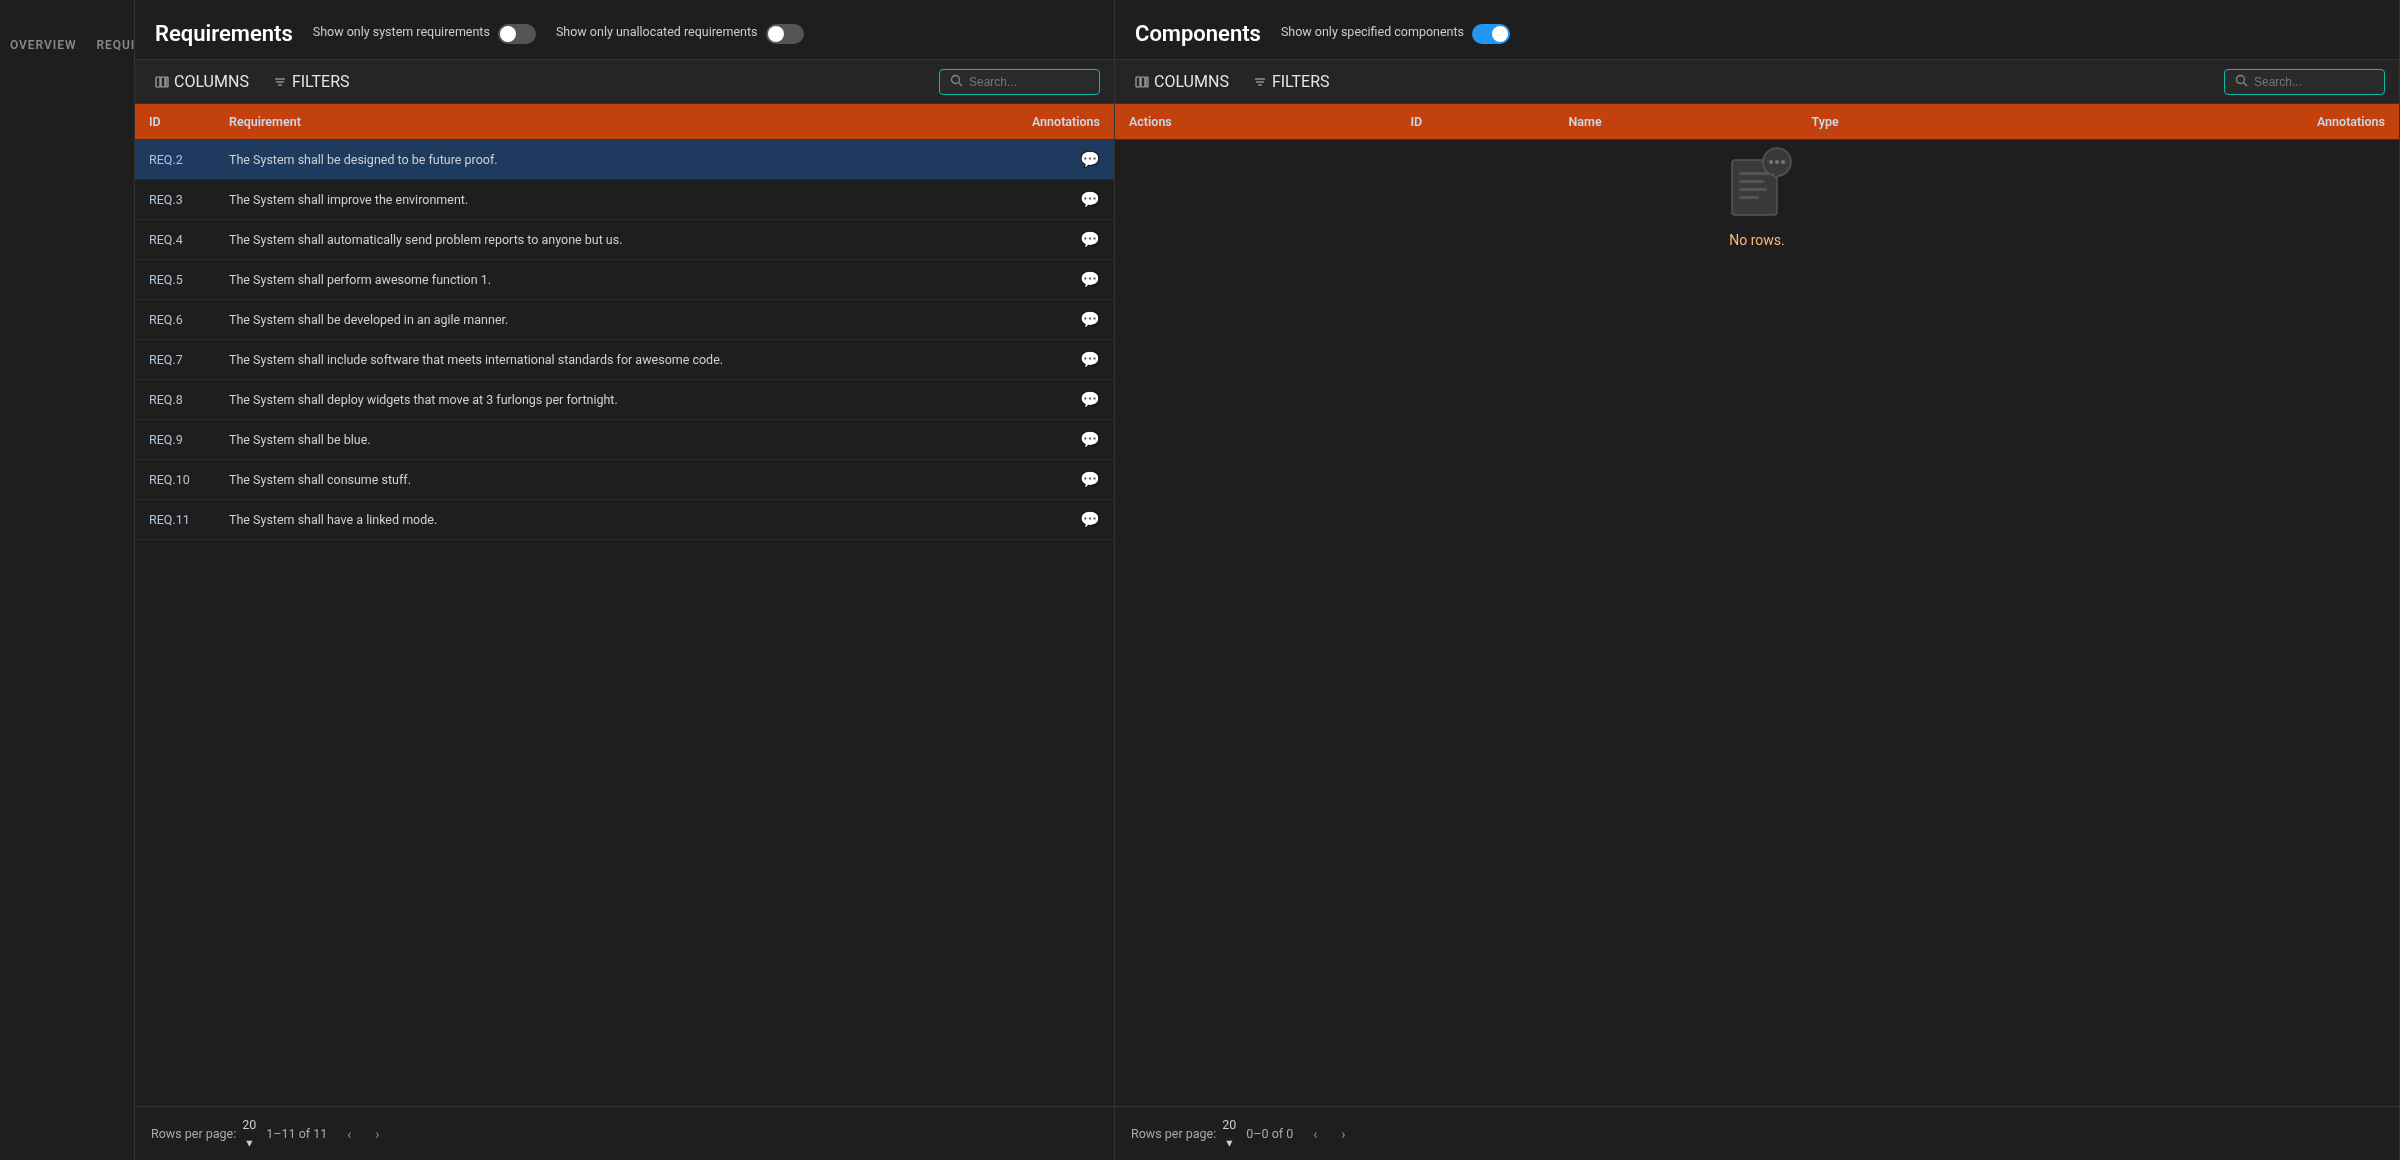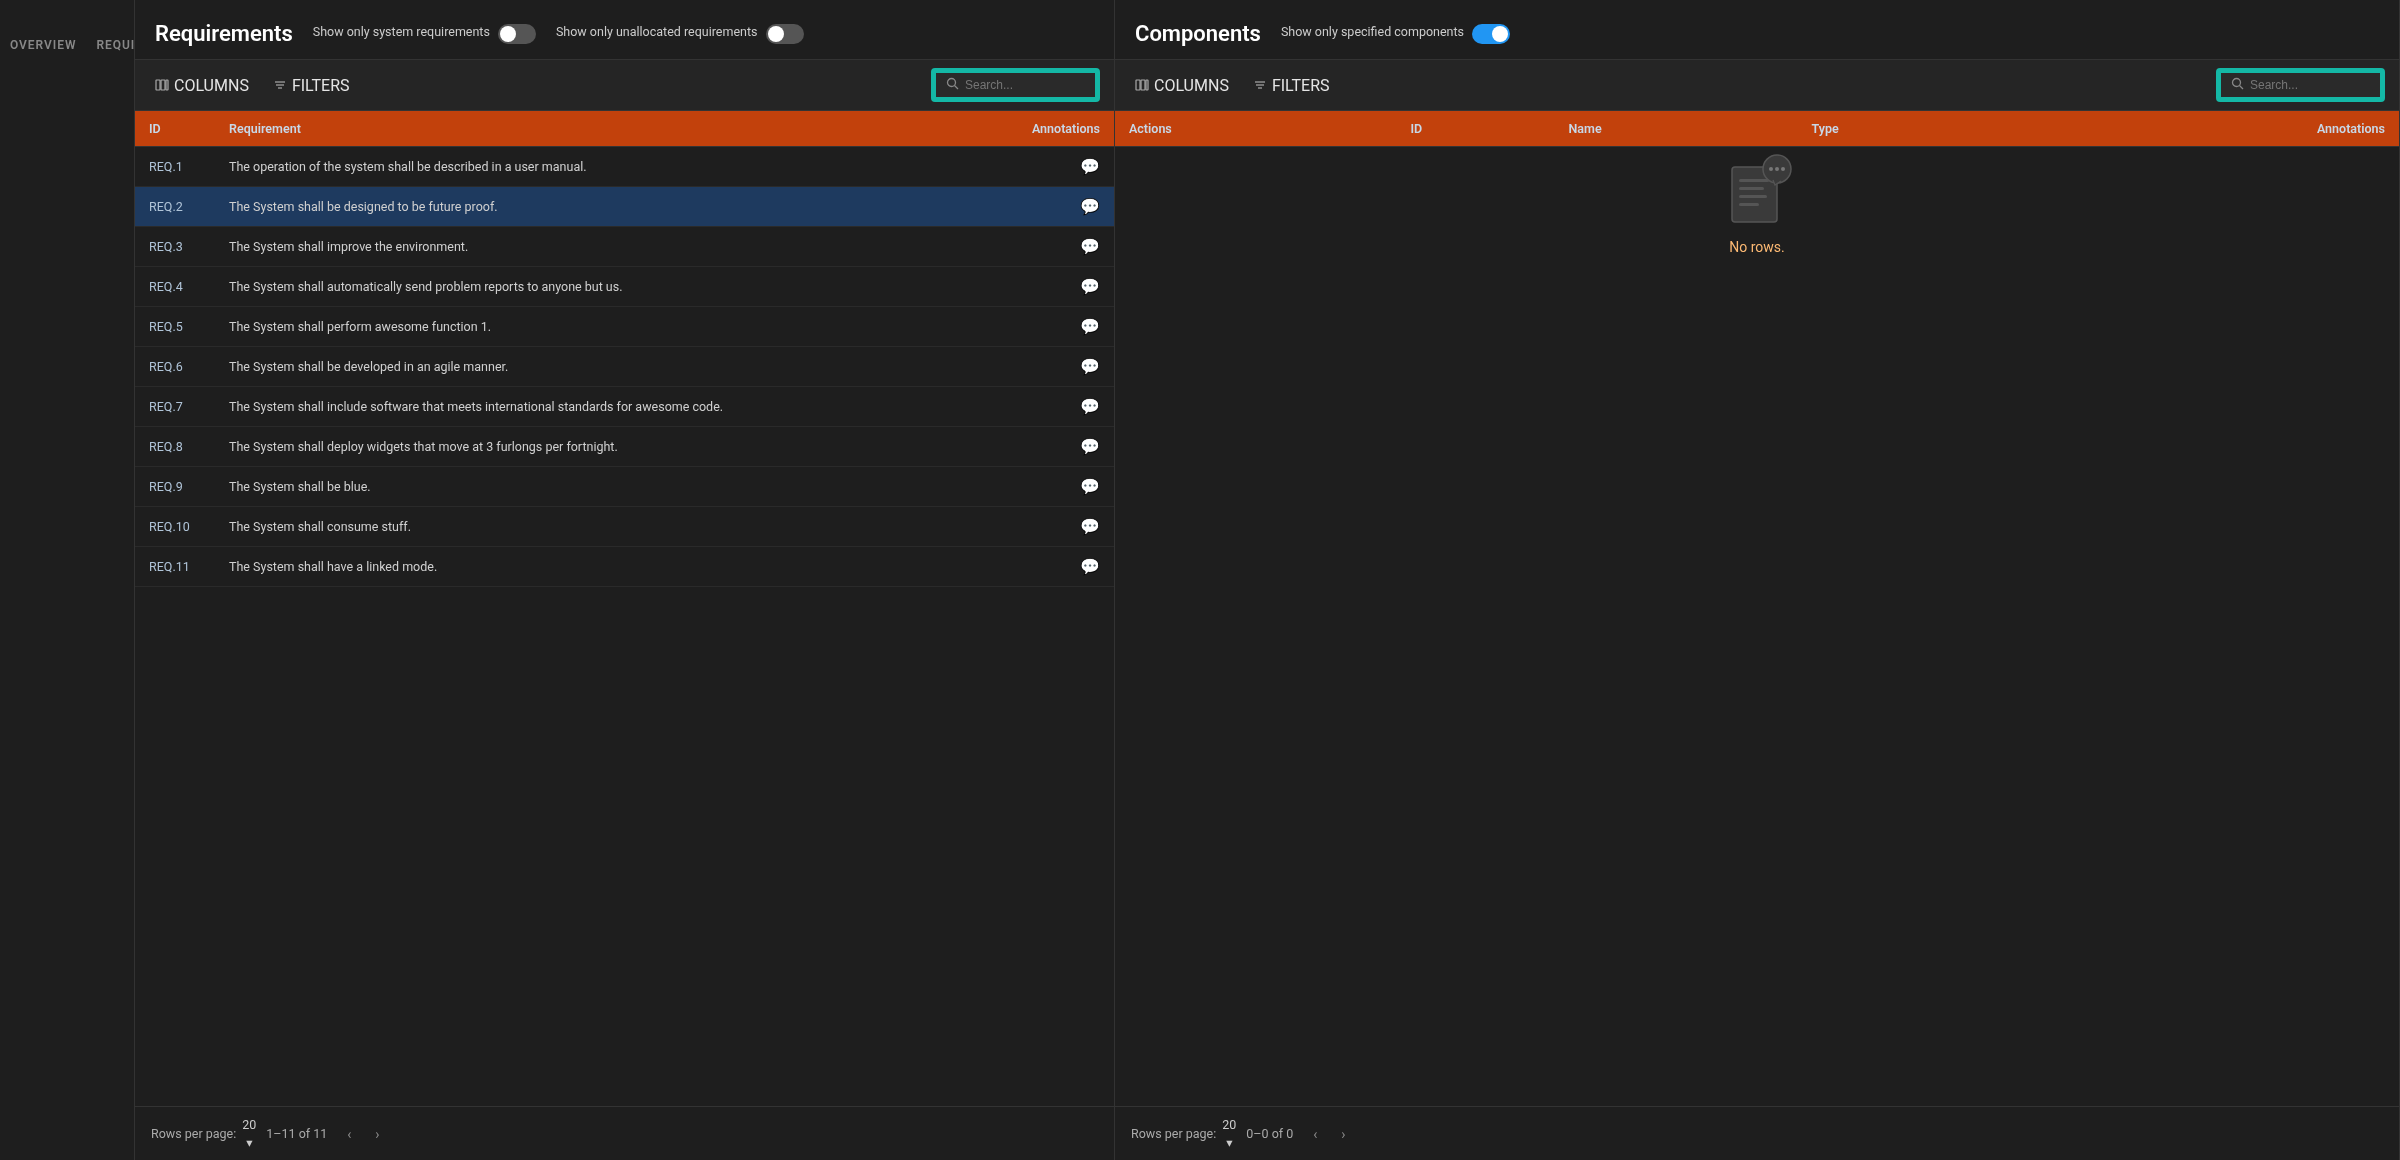--- a/index.html
+++ b/index.html
@@ -133,21 +133,21 @@
       display: inline-flex;
       align-items: center;
       justify-content: center;
     }
     .search-box {
       margin-left: auto;
       display: flex;
       align-items: center;
       gap: 6px;
       background: #2a2a2a;
-      border: 5px solid #14b8a6;
+      border: 1px solid #14b8a6;
       border-radius: 4px;
       padding: 4px 10px;
       color: #888;
       font-size: 12px;
     }
     .search-box input {
       background: transparent;
       border: none;
       outline: none;
       color: #ccc;
@@ -332,27 +332,20 @@
     <div class="table-container">
       <table>
         <thead>
           <tr class="comp-header-row">
             <th>ID</th>
             <th>Requirement</th>
             <th style="text-align:right;">Annotations</th>
           </tr>
         </thead>
         <tbody id="req-tbody">
-        <tr>
-    <td class="id-col">REQ.1</td>
-    <td>The operation of the system shall be described in a user manual.</td>
-    <td class="annotation-col">
-      <span class="annotation-icon">💬</span>
-    </td>
-  </tr>
             <tr class="selected">
     <td class="id-col">REQ.2</td>
     <td>The System shall be designed to be future proof.</td>
     <td class="annotation-col">
       <span class="annotation-icon">💬</span>
     </td>
   </tr>
             <tr>
     <td class="id-col">REQ.3</td>
     <td>The System shall improve the environment.</td>

